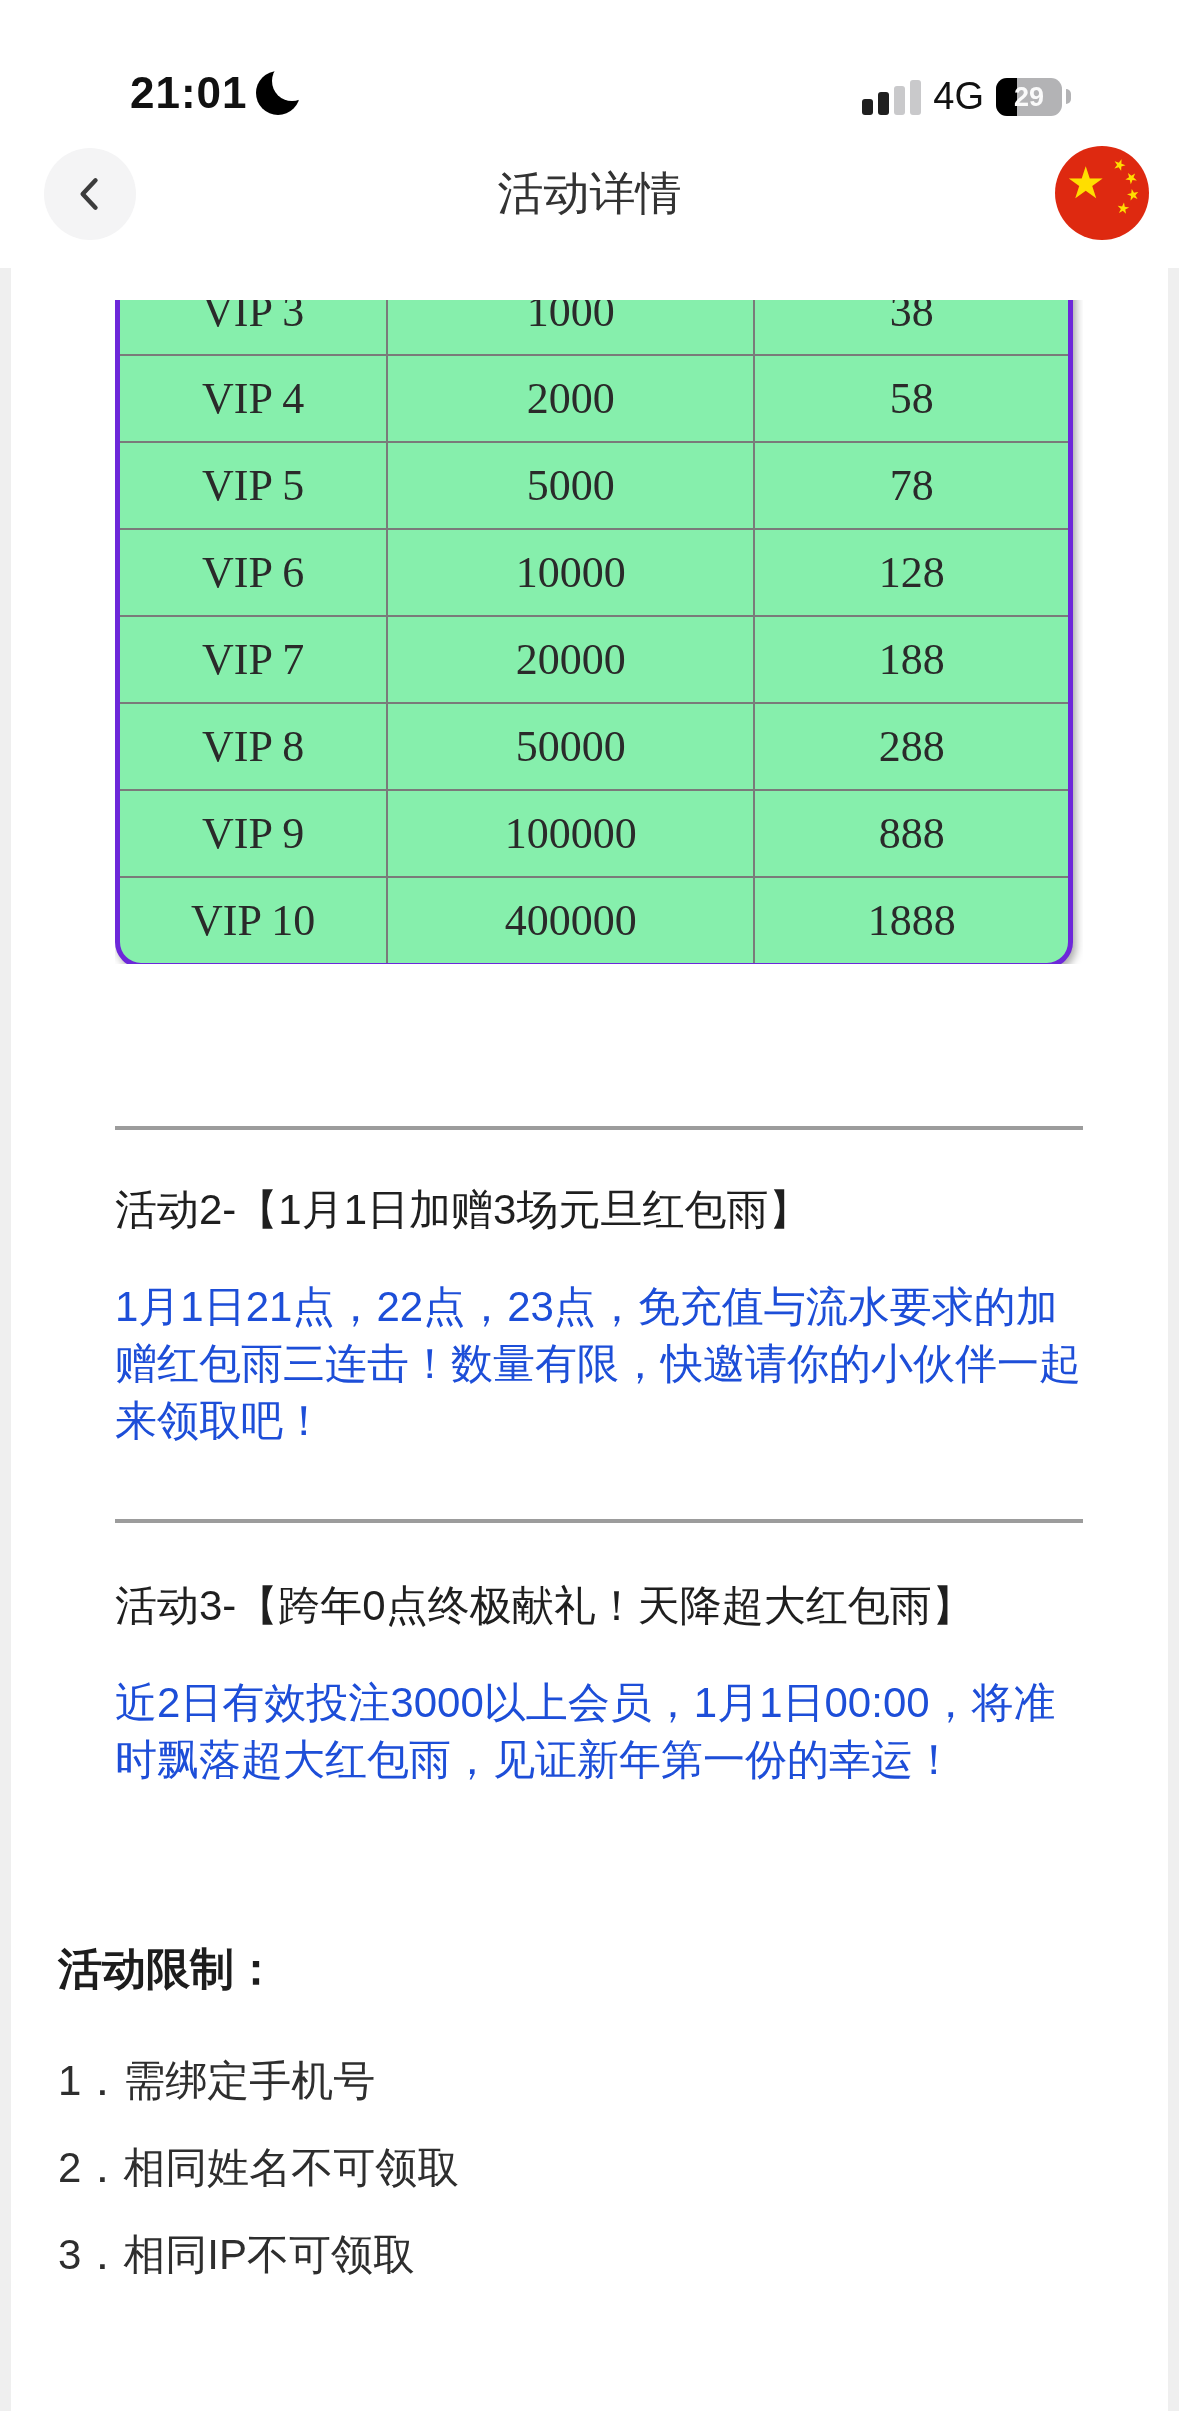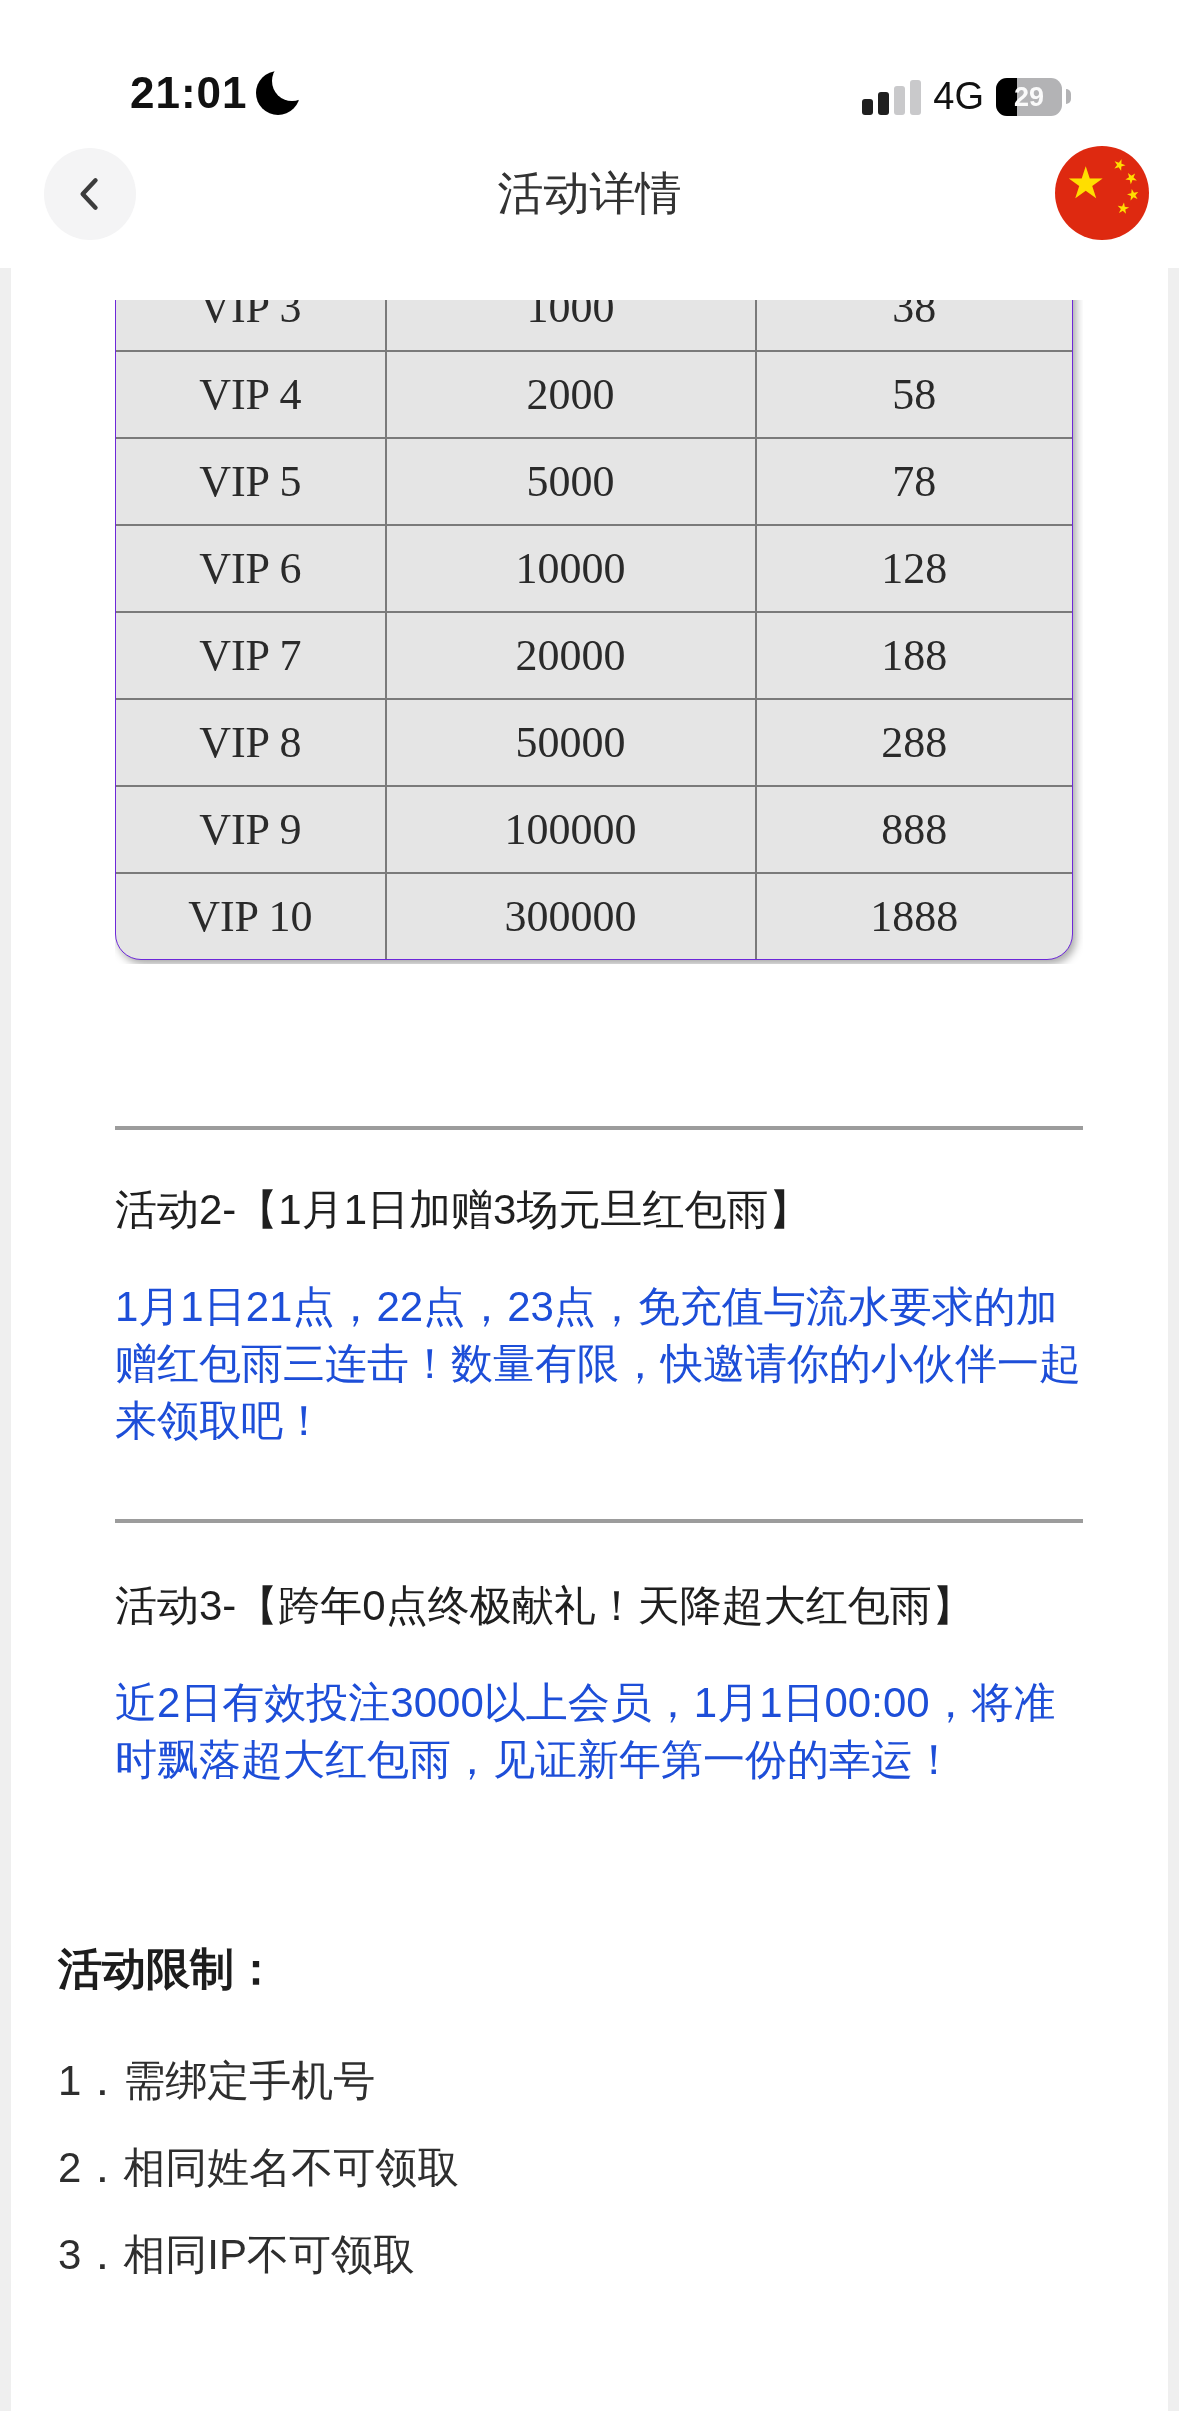--- a/index.html
+++ b/index.html
@@ -47,21 +47,21 @@
   .flag .s4{font-size:15px;left:62px;top:55px;transform:rotate(80deg);}
 
   
   .edge{position:absolute;top:268px;bottom:0;width:11px;background:#efefef;z-index:5;}
   .edge-l{left:0;}
   .edge-r{right:0;}
 
   
   .content{position:absolute;top:268px;left:0;right:0;margin:0 96px 0 115px;}
   .table-clip{overflow:hidden;margin-top:32px;height:664px;padding-right:10px;}
-  .vip-card{margin-top:-36px;background:#e5e5e5;border:1px solid #6d28d9;border-radius:26px;
+  .vip-card{margin-top:-36px;background:#86efac;border:5px solid #6d28d9;border-radius:26px;
             overflow:hidden;box-shadow:3px 4px 8px rgba(0,0,0,0.35);}
   .vip-row{display:flex;height:85px;}
   .vip-row + .vip-row{border-top:2px solid #7a7a7a;}
   .vip-cell{display:flex;align-items:center;justify-content:center;box-sizing:border-box;
             font-family:"Liberation Serif", serif;font-size:44px;color:#2a2a2a;}
   .vip-cell + .vip-cell{border-left:2px solid #7a7a7a;}
   .c1{width:28.1%;}
   .c2{width:38.7%;}
   .c3{flex:1;}
 
@@ -166,21 +166,21 @@
           </div>
 
           <div class="vip-row">
             <div class="vip-cell c1">VIP 9</div>
             <div class="vip-cell c2">100000</div>
             <div class="vip-cell c3">888</div>
           </div>
 
           <div class="vip-row">
             <div class="vip-cell c1">VIP 10</div>
-            <div class="vip-cell c2">300000</div>
+            <div class="vip-cell c2">400000</div>
             <div class="vip-cell c3">1888</div>
           </div>
         </div>
     </div>
 
     <hr class="divider d1">
 
     <div class="sec-heading">活动2-【1月1日加赠3场元旦红包雨】</div>
     <p class="sec-body">1月1日21点，22点，23点，免充值与流水要求的加赠红包雨三连击！数量有限，快邀请你的小伙伴一起来领取吧！</p>
 

